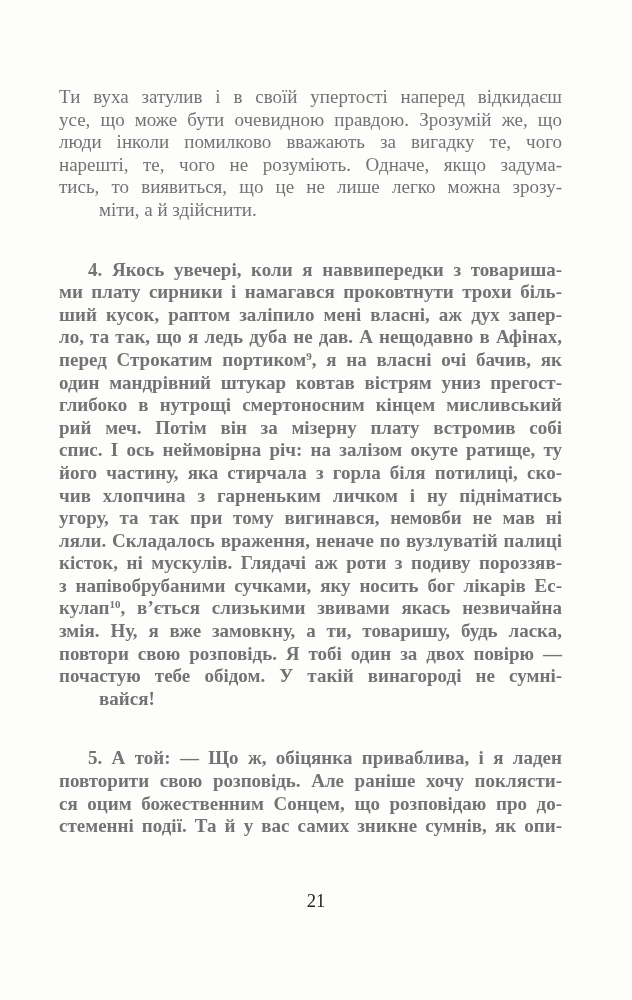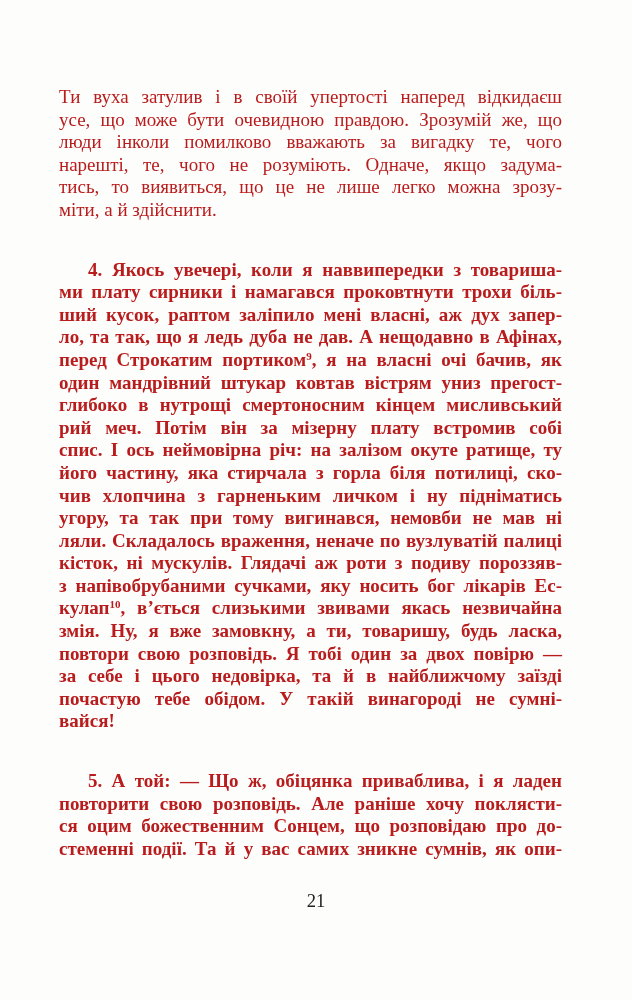--- a/index.html
+++ b/index.html
@@ -19,38 +19,39 @@
     background: #fdfdfc;
   }
   .text-block {
     position: absolute;
     left: 59px;
     top: 86px;
     width: 503px;
     font-family: "Liberation Serif", "DejaVu Serif", serif;
     font-size: 19px;
     line-height: 22.6px;
-    color: #b91c1c;
+    color: #737373;
     -webkit-font-smoothing: antialiased;
   }
   .para {
     margin: 0;
     padding: 0;
   }
   .para + .para {
     margin-top: 37px;
     font-weight: bold;
   }
   .line {
     text-align: justify;
     text-align-last: justify;
     white-space: normal;
   }
   .line.left-last {
     text-align-last: left;
+    margin-left: 40px;
   }
   .line.indent {
     text-indent: 29px;
   }
   sup {
     font-size: 11px;
     line-height: 0;
     vertical-align: 6px;
   }
   .page-num {
@@ -89,21 +90,20 @@
         <div class="line">спис. І ось неймовірна річ: на залізом окуте ратище, ту</div>
         <div class="line">його частину, яка стирчала з горла біля потилиці, ско-</div>
         <div class="line">чив хлопчина з гарненьким личком і ну підніматись</div>
         <div class="line">угору, та так при тому вигинався, немовби не мав ні</div>
         <div class="line">ляли. Складалось враження, неначе по вузлуватій палиці</div>
         <div class="line">кісток, ні мускулів. Глядачі аж роти з подиву пороззяв-</div>
         <div class="line">з напівобрубаними сучками, яку носить бог лікарів Ес-</div>
         <div class="line">кулап<sup>10</sup>, в’ється слизькими звивами якась незвичайна</div>
         <div class="line">змія. Ну, я вже замовкну, а ти, товаришу, будь ласка,</div>
         <div class="line">повтори свою розповідь. Я тобі один за двох повірю —</div>
-        <div class="line">за себе і цього недовірка, та й в найближчому заїзді</div>
         <div class="line">почастую тебе обідом. У такій винагороді не сумні-</div>
         <div class="line left-last">вайся!</div>
       </div>
       <div class="para">
         <div class="line indent">5. А той: — Що ж, обіцянка приваблива, і я ладен</div>
         <div class="line">повторити свою розповідь. Але раніше хочу поклясти-</div>
         <div class="line">ся оцим божественним Сонцем, що розповідаю про до-</div>
         <div class="line">стеменні події. Та й у вас самих зникне сумнів, як опи-</div>
       </div>
     </div>

